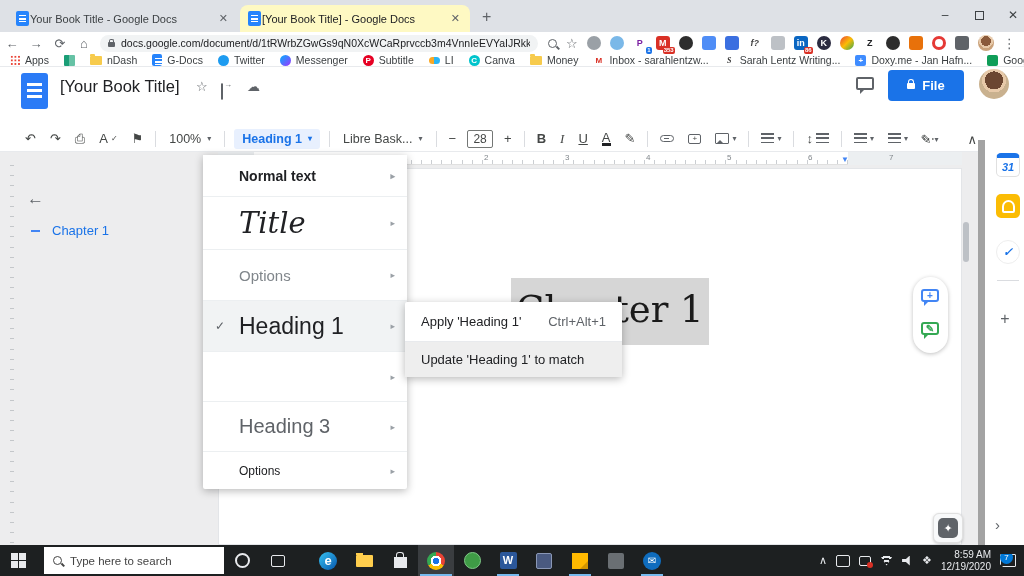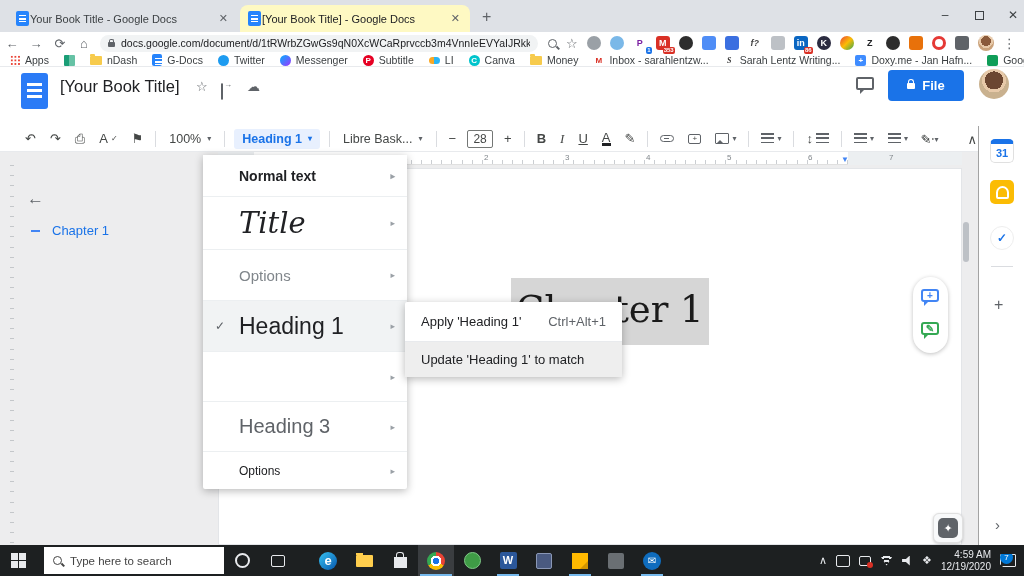--- a/index.html
+++ b/index.html
@@ -94,21 +94,21 @@
   .vruler { position:absolute; left:4px; top:165px; width:10px; height:380px;
      background:repeating-linear-gradient(#c4c7ca 0 1px, transparent 1px 10.2px); background-size:4px 100%; background-repeat:no-repeat; background-position:right; }
   .outline-back { position:absolute; left:27px; top:189px; font-size:17px; color:#5f6368; }
   .outline-dash { position:absolute; left:31px; top:230px; width:9px; height:2px; background:#4285f4; }
   .outline-item { position:absolute; left:52px; top:223px; font-size:13px; color:#1a73e8; }
   .page { position:absolute; left:218px; top:168px; width:744px; height:377px; background:#fff; border:1px solid #e3e5e8; }
   .chapter { position:absolute; left:511px; top:278px; height:67px; background:#d6d6d6; color:#1b1b1b;
      font-family:"DejaVu Serif","Liberation Serif",serif; font-size:37px; line-height:64px; padding:0 5px; }
   .scroll-thumb { position:absolute; left:963px; top:222px; width:6px; height:40px; background:#bdc1c6; border-radius:3px; }
 
-  .sidepanel { position:absolute; left:978px; top:126px; width:46px; height:419px; background:#fff; border-left:1px solid #a3a3a3; }
+  .sidepanel { position:absolute; left:978px; top:140px; width:46px; height:419px; background:#fff; border-left:7px solid #a3a3a3;font-style:italic; }
   .sp-ic { position:absolute; left:11px; width:24px; height:24px; border-radius:5px; display:flex; align-items:center; justify-content:center; }
   .cal { background:#fff; border:1px solid #e0e0e0; color:#1a73e8; font-size:11px; font-weight:bold; }
   .cal { border-top:5px solid #1a73e8; }
   .keep { background:#fbbc04; }
   .keep::after { content:""; width:9px; height:9px; border:2px solid #fff; border-radius:50% 50% 2px 2px; }
   .tasks { background:#fff; border-radius:50%; border:1px solid #eee; color:#1a73e8; }
   .tasks::after { content:"✓"; color:#1a73e8; font-size:12px; font-weight:bold; }
   .sp-div { position:absolute; left:12px; width:22px; height:1px; background:#dadce0; }
   .sp-plus { position:absolute; left:15px; font-size:16px; color:#5f6368; }
 
@@ -533,21 +533,21 @@
         <span class="mailic">✉</span>
       </div>
     <div class="tray">
       <span class="tr-g">∧</span>
       <span class="tview"></span>
       <span class="reddot"></span>
       <span class="wifi"></span>
       <span class="vol"></span>
       <span class="tr-g">❖</span>
       <span class="clock">
-        <div>4:59 AM</div>
+        <div>8:59 AM</div>
         <div>12/19/2020</div>
       </span>
       <span class="notif">
           <span class="nbadge">7</span>
         </span>
     </div>
   </div>
 
 </div>
 

